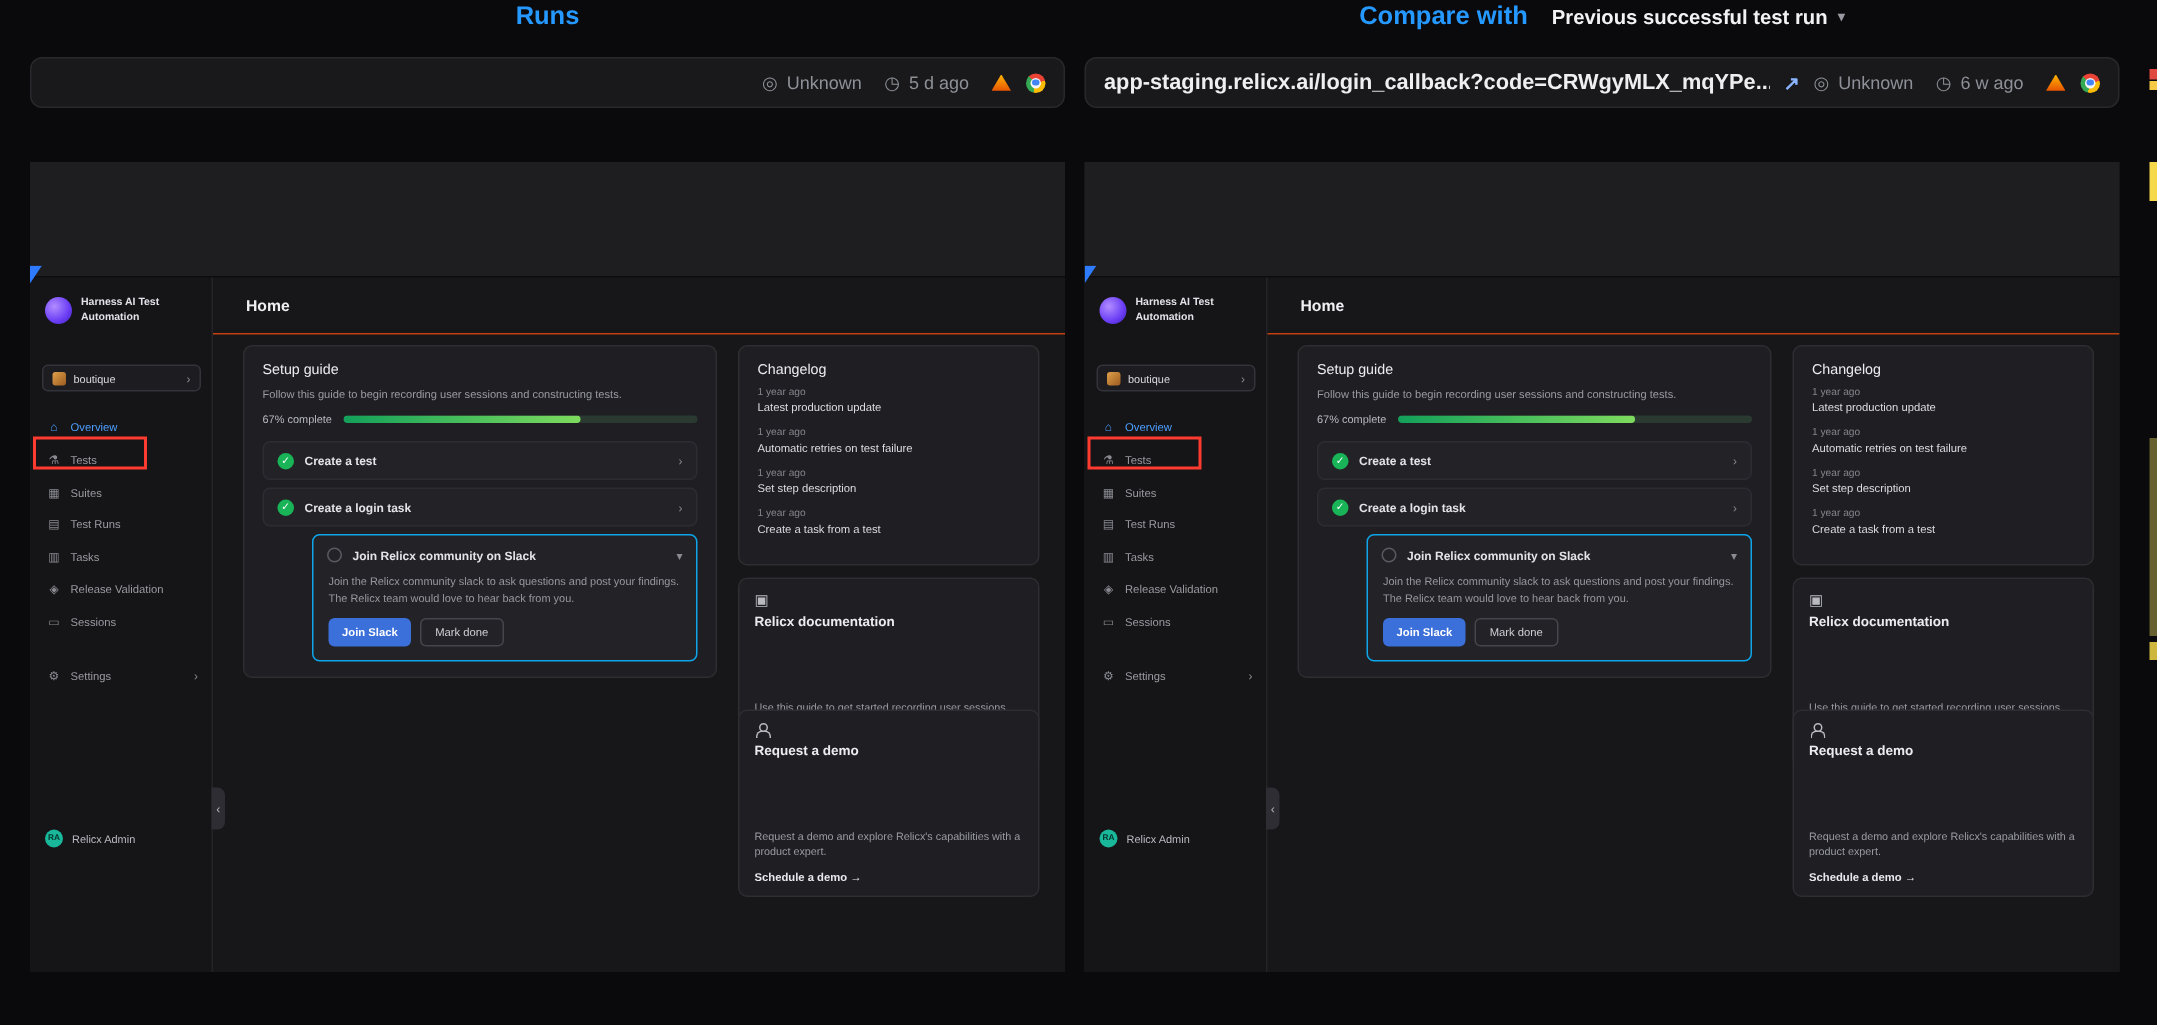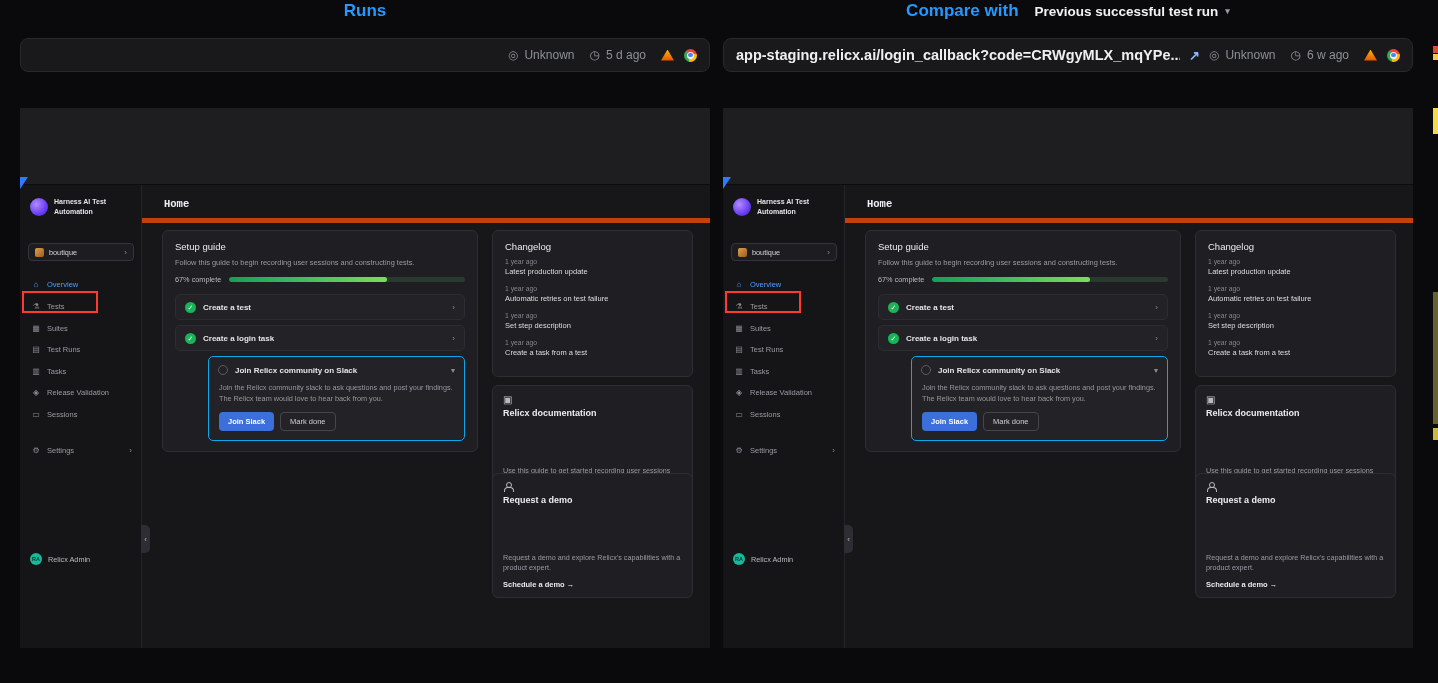--- a/index.html
+++ b/index.html
@@ -80,21 +80,21 @@
   .avatar { width:12px; height:12px; border-radius:50%; background:#19b89a;
     color:#06312a; font-size:5.5px; font-weight:bold;
     display:flex; align-items:center; justify-content:center; }
   .user-name { font-size:7.3px; color:#b9b9c0; }
   .collapse-handle { position:absolute; left:121px; top:340px; width:9px; height:28px;
     background:#2d2d33; border-radius:0 5px 5px 0; z-index:4; cursor:pointer;
     display:flex; align-items:center; justify-content:center; color:#b9b9c0; font-size:8px; }
 
   
   .main { position:absolute; left:122px; right:0; top:0; bottom:0; }
-  .main-header { height:38px; border-bottom:5px solid #c2410c;font-family:Liberation Mono, monospace; }
+  .main-header { height:38px; border-bottom:1px solid #c2410c; }
   .home-title { font-size:10.5px; font-weight:bold; color:#f0f0f4;
     line-height:38px; padding-left:22px; display:inline-block; }
   .card { position:absolute; background:#1f1f23; border:1px solid #2d2d32; border-radius:6px; }
   .setup-card { left:20px; top:45px; width:316px; padding:10px 12px 10px; }
   .card-title { font-size:9.5px; font-weight:normal; color:#ececf0; margin-bottom:6px; }
   .card-sub { font-size:7.4px; color:#9a9aa2; line-height:1.4; margin-bottom:4px; }
   .progress-row { display:flex; align-items:center; gap:8px; margin:7px 0 10px; }
   .progress-label { font-size:7.3px; color:#b8b8c0; white-space:nowrap; }
   .progress-track { flex:1; height:5px; border-radius:3px; background:#2b3a31; overflow:hidden; }
   .progress-fill { display:block; height:100%; border-radius:3px;

